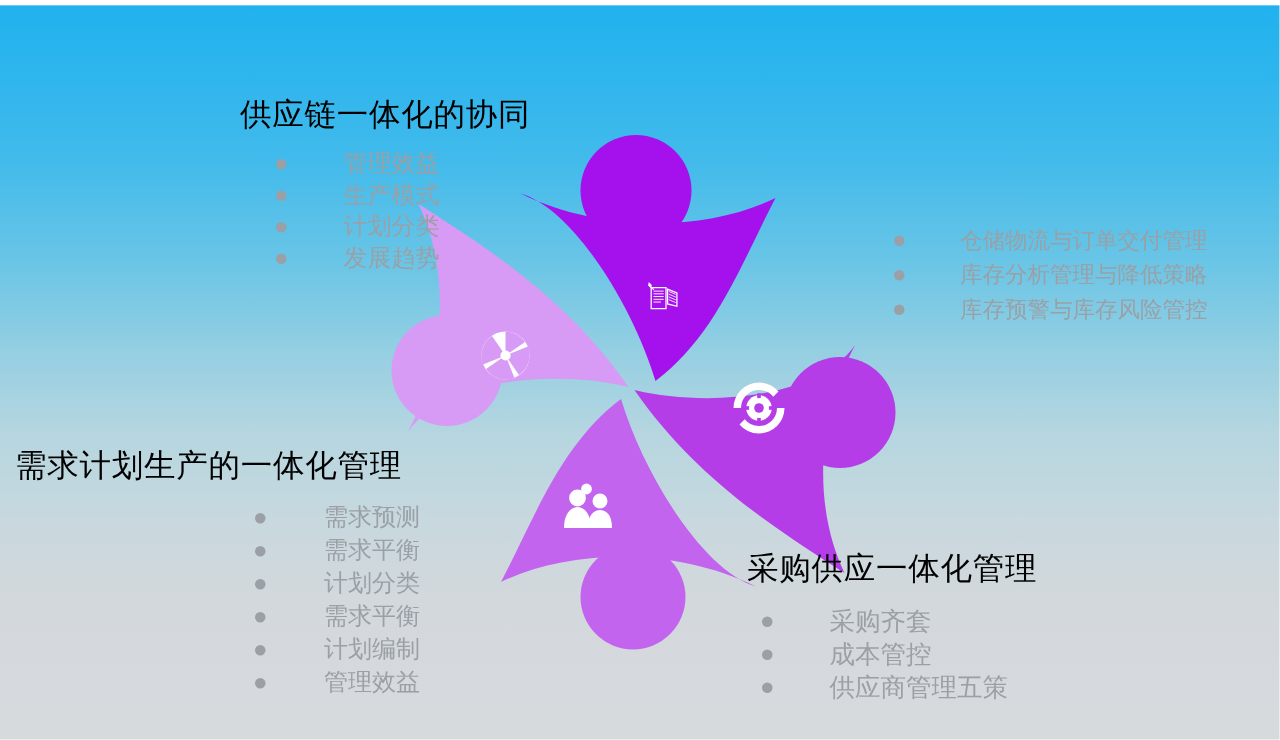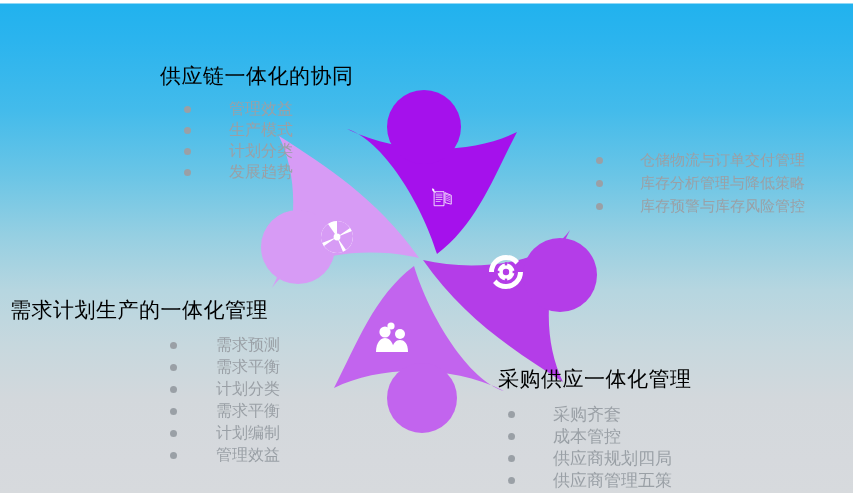--- a/index.html
+++ b/index.html
@@ -223,22 +223,18 @@
       <li>
         <span class="bullet"></span>
         <span>采购齐套</span>
       </li>
       <li>
         <span class="bullet"></span>
         <span>成本管控</span>
       </li>
       <li>
         <span class="bullet"></span>
-        <span>供应商规划四局</span>
-      </li>
-      <li>
-        <span class="bullet"></span>
         <span>供应商管理五策</span>
       </li>
     </ul>
   </div>
 
 </div>
 
 </body></html>

